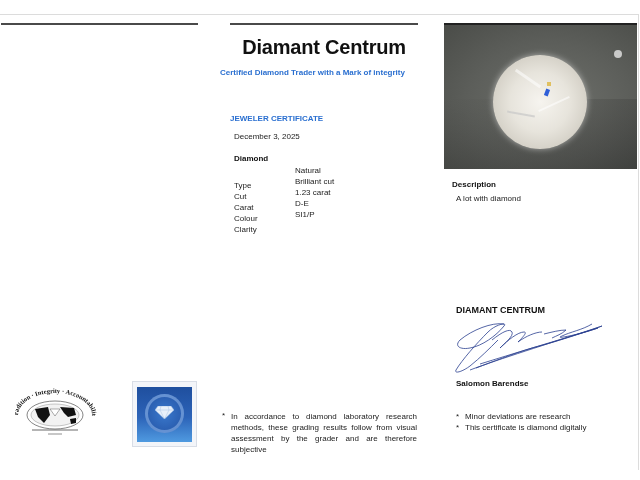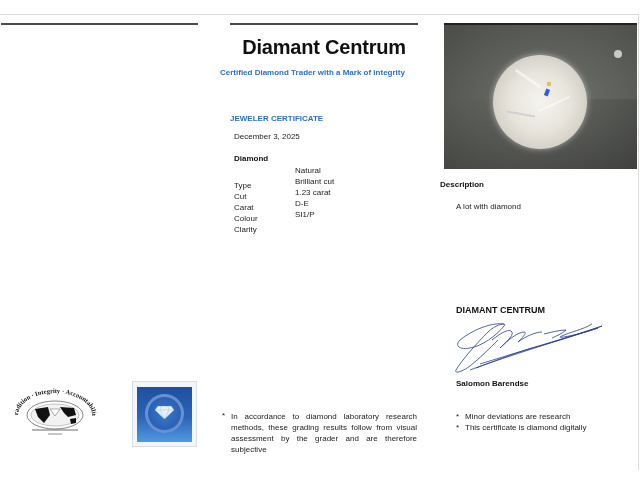--- a/index.html
+++ b/index.html
@@ -31,22 +31,22 @@
     .title { position: absolute; left: 230px; top: 36px; width: 188px; text-align: center; font-size: 20px; font-weight: bold; color: #111; letter-spacing: -0.2px; }
     .subtitle { position: absolute; left: 220px; top: 68px; width: 208px; text-align: left; font-size: 8px; font-weight: bold; color: #2a6fd0; }
     .cert-heading { position: absolute; left: 230px; top: 114px; width: 188px; text-align: left; font-size: 8px; font-weight: bold; color: #2a6fd0; }
     .date { position: absolute; left: 234px; top: 132px; font-size: 8px; color: #222; }
     .diamond-heading { position: absolute; left: 234px; top: 154px; font-size: 8px; font-weight: bold; color: #111; }
     .specs { position: absolute; left: 234px; top: 165px; font-size: 8px; color: #222; }
     .spec-row { display: flex; height: 11px; line-height: 11px; }
     .spec-label { width: 61px; margin-top: 15px; }
     .spec-value { }
 
-    .desc-heading { position: absolute; left: 440px; top: 180px; font-size: 8px; font-weight: bold; color: #111; }
-    .desc-text { position: absolute; left: 456px; top: 202px; font-size: 8px; color: #222; }
+    .desc-heading { position: absolute; left: 452px; top: 180px; font-size: 8px; font-weight: bold; color: #111; }
+    .desc-text { position: absolute; left: 456px; top: 194px; font-size: 8px; color: #222; }
 
     .company { position: absolute; left: 456px; top: 305px; font-size: 9px; font-weight: bold; color: #111; }
     .signature { position: absolute; left: 452px; top: 318px; width: 154px; height: 60px; }
     .signer { position: absolute; left: 456px; top: 379px; font-size: 8px; font-weight: bold; color: #111; }
 
     .notes-right { position: absolute; left: 456px; top: 411px; font-size: 8px; color: #222; }
     .notes-right .note { display: flex; height: 11px; line-height: 11px; }
     .bullet { width: 9px; }
 
     .disclaimer { position: absolute; left: 222px; top: 411px; width: 196px; font-size: 8px; color: #222; display: flex; }

